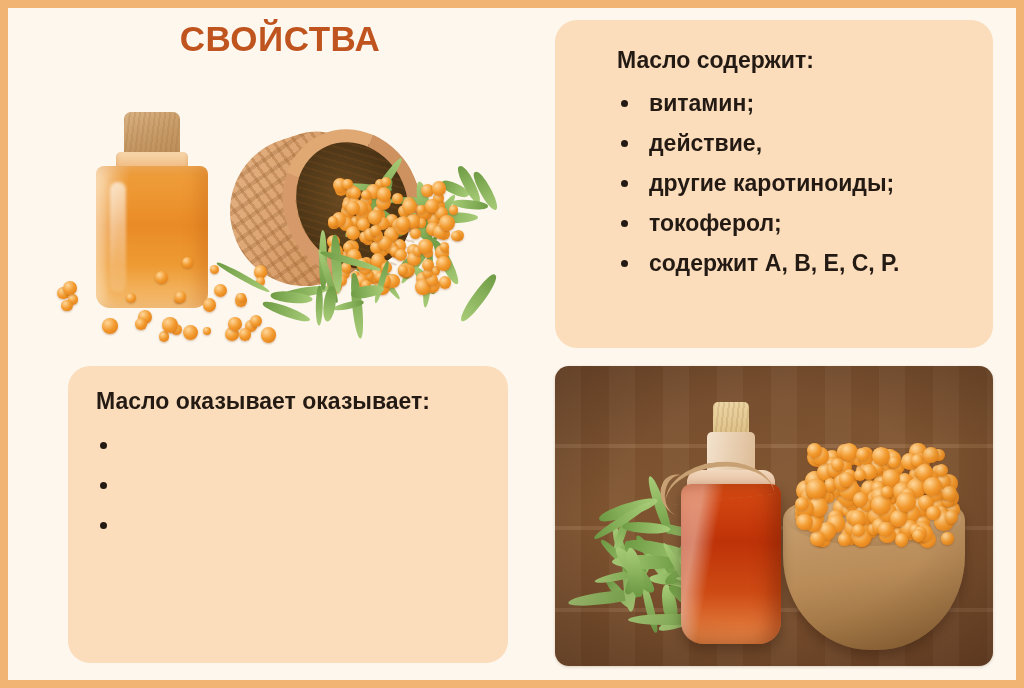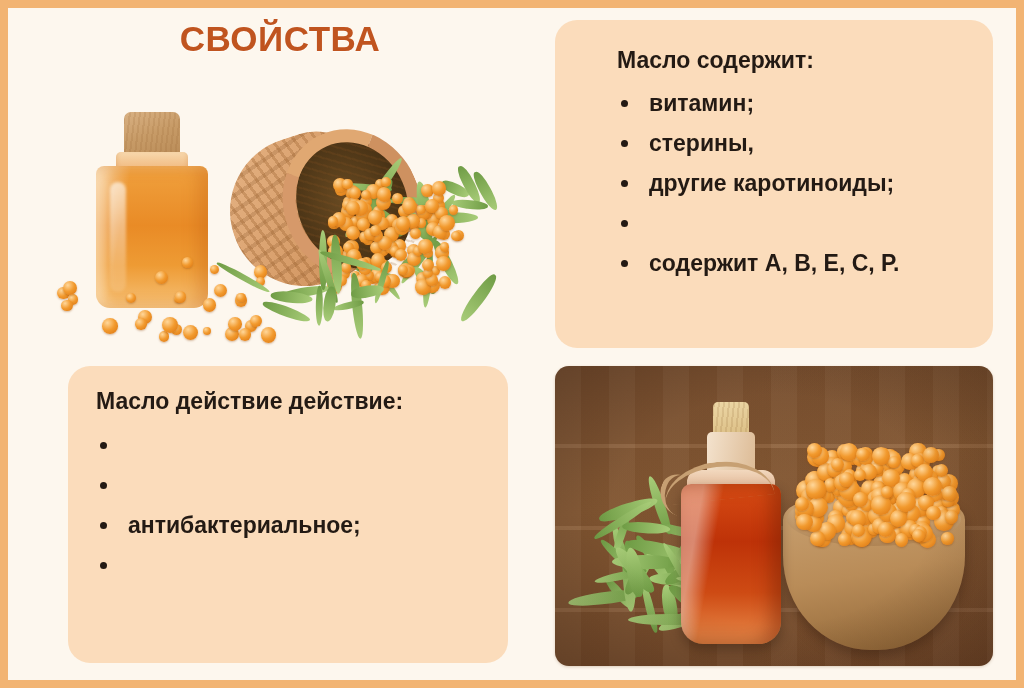--- a/index.html
+++ b/index.html
@@ -509,48 +509,45 @@
 
   <div class="panel" id="panel-contains">
     <div class="panel-heading">Масло содержит:</div>
     <ul class="bullet-list">
       <li class="bullet-item">
         <span class="bullet-dot"></span>
         <span>витамин;</span>
       </li>
       <li class="bullet-item">
         <span class="bullet-dot"></span>
-        <span>стерины,</span>
+        <span>действие,</span>
       </li>
       <li class="bullet-item">
         <span class="bullet-dot"></span>
         <span>другие каротиноиды;</span>
       </li>
       <li class="bullet-item">
         <span class="bullet-dot"></span>
+        <span>токоферол;</span>
       </li>
       <li class="bullet-item">
         <span class="bullet-dot"></span>
         <span>содержит А, В, Е, С, Р.</span>
       </li>
     </ul>
   </div>
 
   <div class="panel" id="panel-effects">
-    <div class="panel-heading">Масло действие действие:</div>
+    <div class="panel-heading">Масло оказывает оказывает:</div>
     <ul class="bullet-list">
       <li class="bullet-item">
         <span class="bullet-dot"></span>
       </li>
       <li class="bullet-item">
         <span class="bullet-dot"></span>
-      </li>
-      <li class="bullet-item">
-        <span class="bullet-dot"></span>
-        <span>антибактериальное;</span>
       </li>
       <li class="bullet-item">
         <span class="bullet-dot"></span>
       </li>
     </ul>
   </div>
 
   <div id="photo-wooden-table">
     <div class="tbl-sprig" id="table-sprig">
         <div style="position: absolute; border-radius: 60% 40% 55% 45%; width: 65.9545px; height: 12.8016px; left: 84.8058px; top: 82.1556px; background: linear-gradient(90deg, rgb(168, 204, 120), rgb(111, 156, 69)); transform: rotate(238.516deg);"></div>

